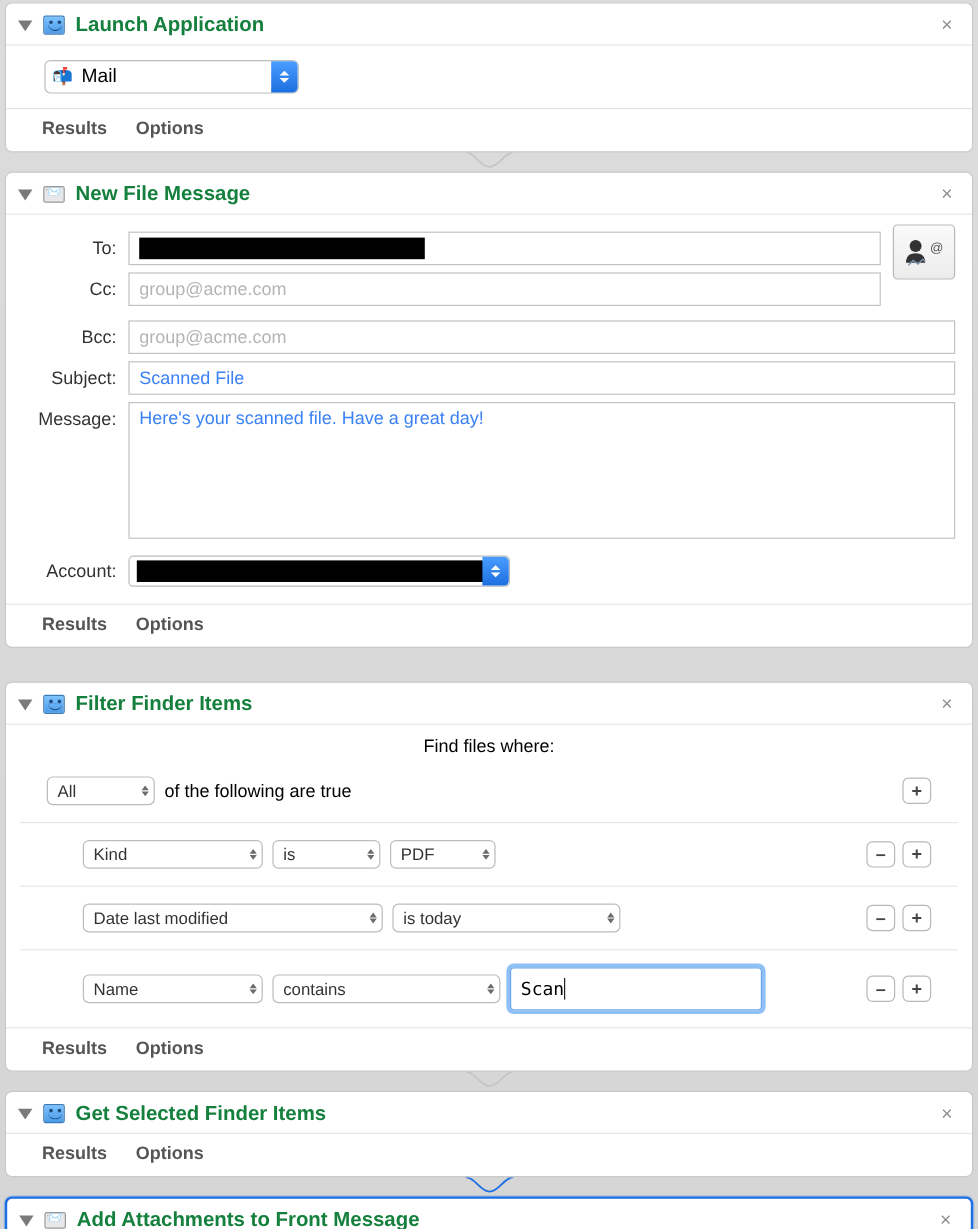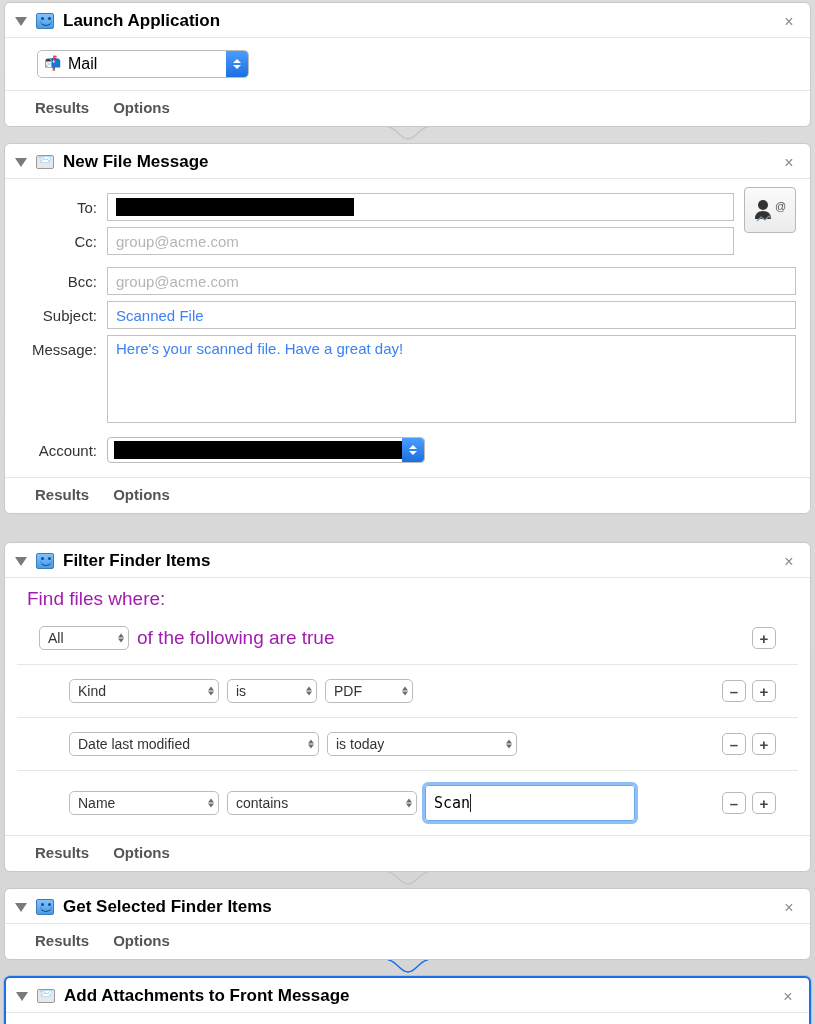--- a/index.html
+++ b/index.html
@@ -73,21 +73,21 @@
   }
   .mail-icon-sm::after {
     content: "📨";
     position: absolute;
     font-size: 11px;
     left: 1px; top: -3px;
   }
   .title {
     font-weight: 700;
     font-size: 17px;
-    color: #000000;
+    color: #15803d;
   }
   .close-x {
     position: absolute;
     right: 12px;
     top: 10px;
     color: #8b8b8b;
     font-size: 16px;
     cursor: pointer;
     width: 18px; height: 18px;
     line-height: 18px;
@@ -110,21 +110,21 @@
   .field {
     flex: 1;
     background: #fff;
     border: 1px solid #c2c2c2;
     height: 28px;
     padding: 4px 8px;
     font-size: 15px;
     color: #3b82f6;
   }
   .field::placeholder { color: #b5b5b5; }
-  textarea.field { height: 88px; resize: none; }
+  textarea.field { height: 114px; resize: none; }
   .redacted {
     background: #000;
     display: inline-block;
     height: 18px;
     width: 238px;
   }
   .contacts-btn {
     width: 52px; height: 46px;
     border: 1px solid #b8b8b8;
     background: linear-gradient(#fafafa,#ececec);
@@ -188,21 +188,21 @@
   .connector {
     height: 16px;
     display:flex; justify-content:center;align-items:flex-start;
   }
   .connector svg { display:block; }
 
   
   .filter-body { padding: 10px 22px 4px 22px; font-size: 15px; }
   .filter-body hr { border: none; border-top: 1px solid #e6e6e6; margin: 10px -10px; }
   .filt-row { display:flex; align-items:center; gap:8px; padding: 4px 12px; }
-  .plain { color:#a21caf; font-size:19px; }
+  .plain { color:#000000; font-size:15px;text-align:center; }
   .select-ctrl {
     height: 24px;
     border: 1px solid #bcbcbc;
     border-radius: 5px;
     background: #fff;
     padding: 0 20px 0 8px;
     font-size: 14px;
     position: relative;
     display:inline-flex; align-items:center;
     color:#333;

